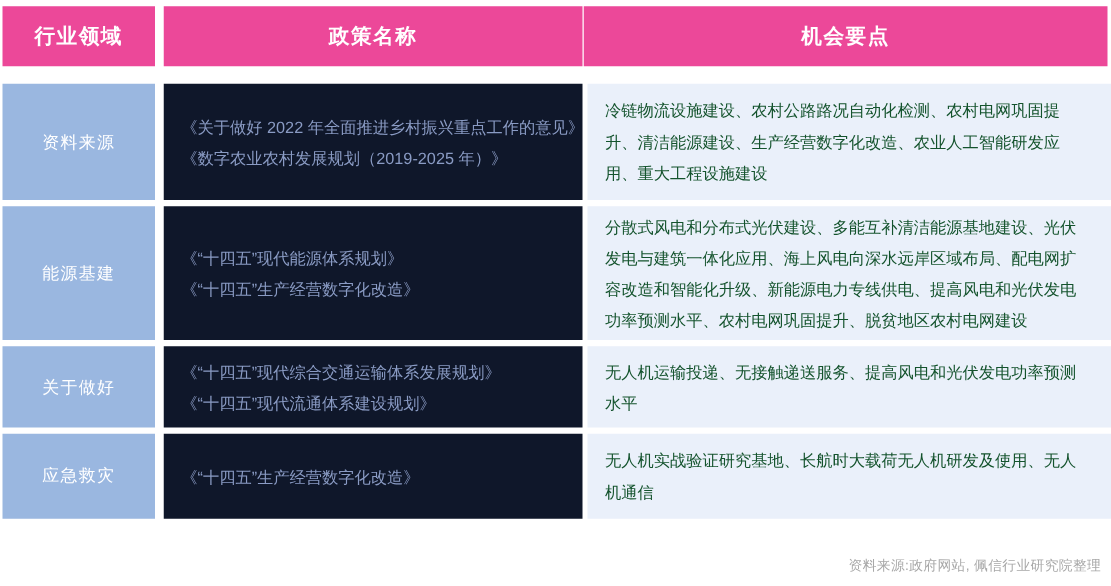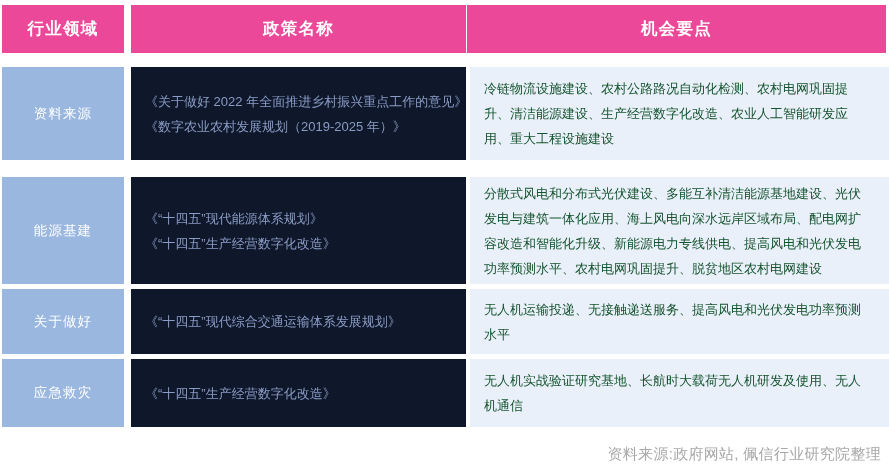--- a/index.html
+++ b/index.html
@@ -93,30 +93,30 @@
     display: flex;
     align-items: center;
   }
   .pol-line {
     line-height: 25px;
     white-space: nowrap;
   }
 
   
   .row-0 .td { height: 93px; }
-  .row-1 .td { height: 107px; margin-top: 12px; }
+  .row-1 .td { height: 107px; }
   .row-2 .td { height: 65px; }
   .row-3 .td { height: 68px; }
 
   
   .source {
     position: absolute;
     right: 8px;
     top: 445px;
-    font-size: 15px;
+    font-size: 11px;
     color: #a8a8a8;
     letter-spacing: 0.3px;
     white-space: nowrap;
   }
 </style>
 </head>
 <body>
 
 <div class="page">
 
@@ -143,20 +143,21 @@
         <div class="pol-line">《“十四五”现代能源体系规划》</div>
         <div class="pol-line">《“十四五”生产经营数字化改造》</div>
       </div>
       <div class="td td-opp">分散式风电和分布式光伏建设、多能互补清洁能源基地建设、光伏发电与建筑一体化应用、海上风电向深水远岸区域布局、配电网扩容改造和智能化升级、新能源电力专线供电、提高风电和光伏发电功率预测水平、农村电网巩固提升、脱贫地区农村电网建设</div>
     </div>
 
     <div class="tr row-2">
       <div class="td td-cat">关于做好</div>
       <div class="td td-pol">
         <div class="pol-line">《“十四五”现代综合交通运输体系发展规划》</div>
+        <div class="pol-line">《“十四五”现代流通体系建设规划》</div>
       </div>
       <div class="td td-opp">无人机运输投递、无接触递送服务、提高风电和光伏发电功率预测水平</div>
     </div>
 
     <div class="tr row-3">
       <div class="td td-cat">应急救灾</div>
       <div class="td td-pol">
         <div class="pol-line">《“十四五”生产经营数字化改造》</div>
       </div>
       <div class="td td-opp">无人机实战验证研究基地、长航时大载荷无人机研发及使用、无人机通信</div>

